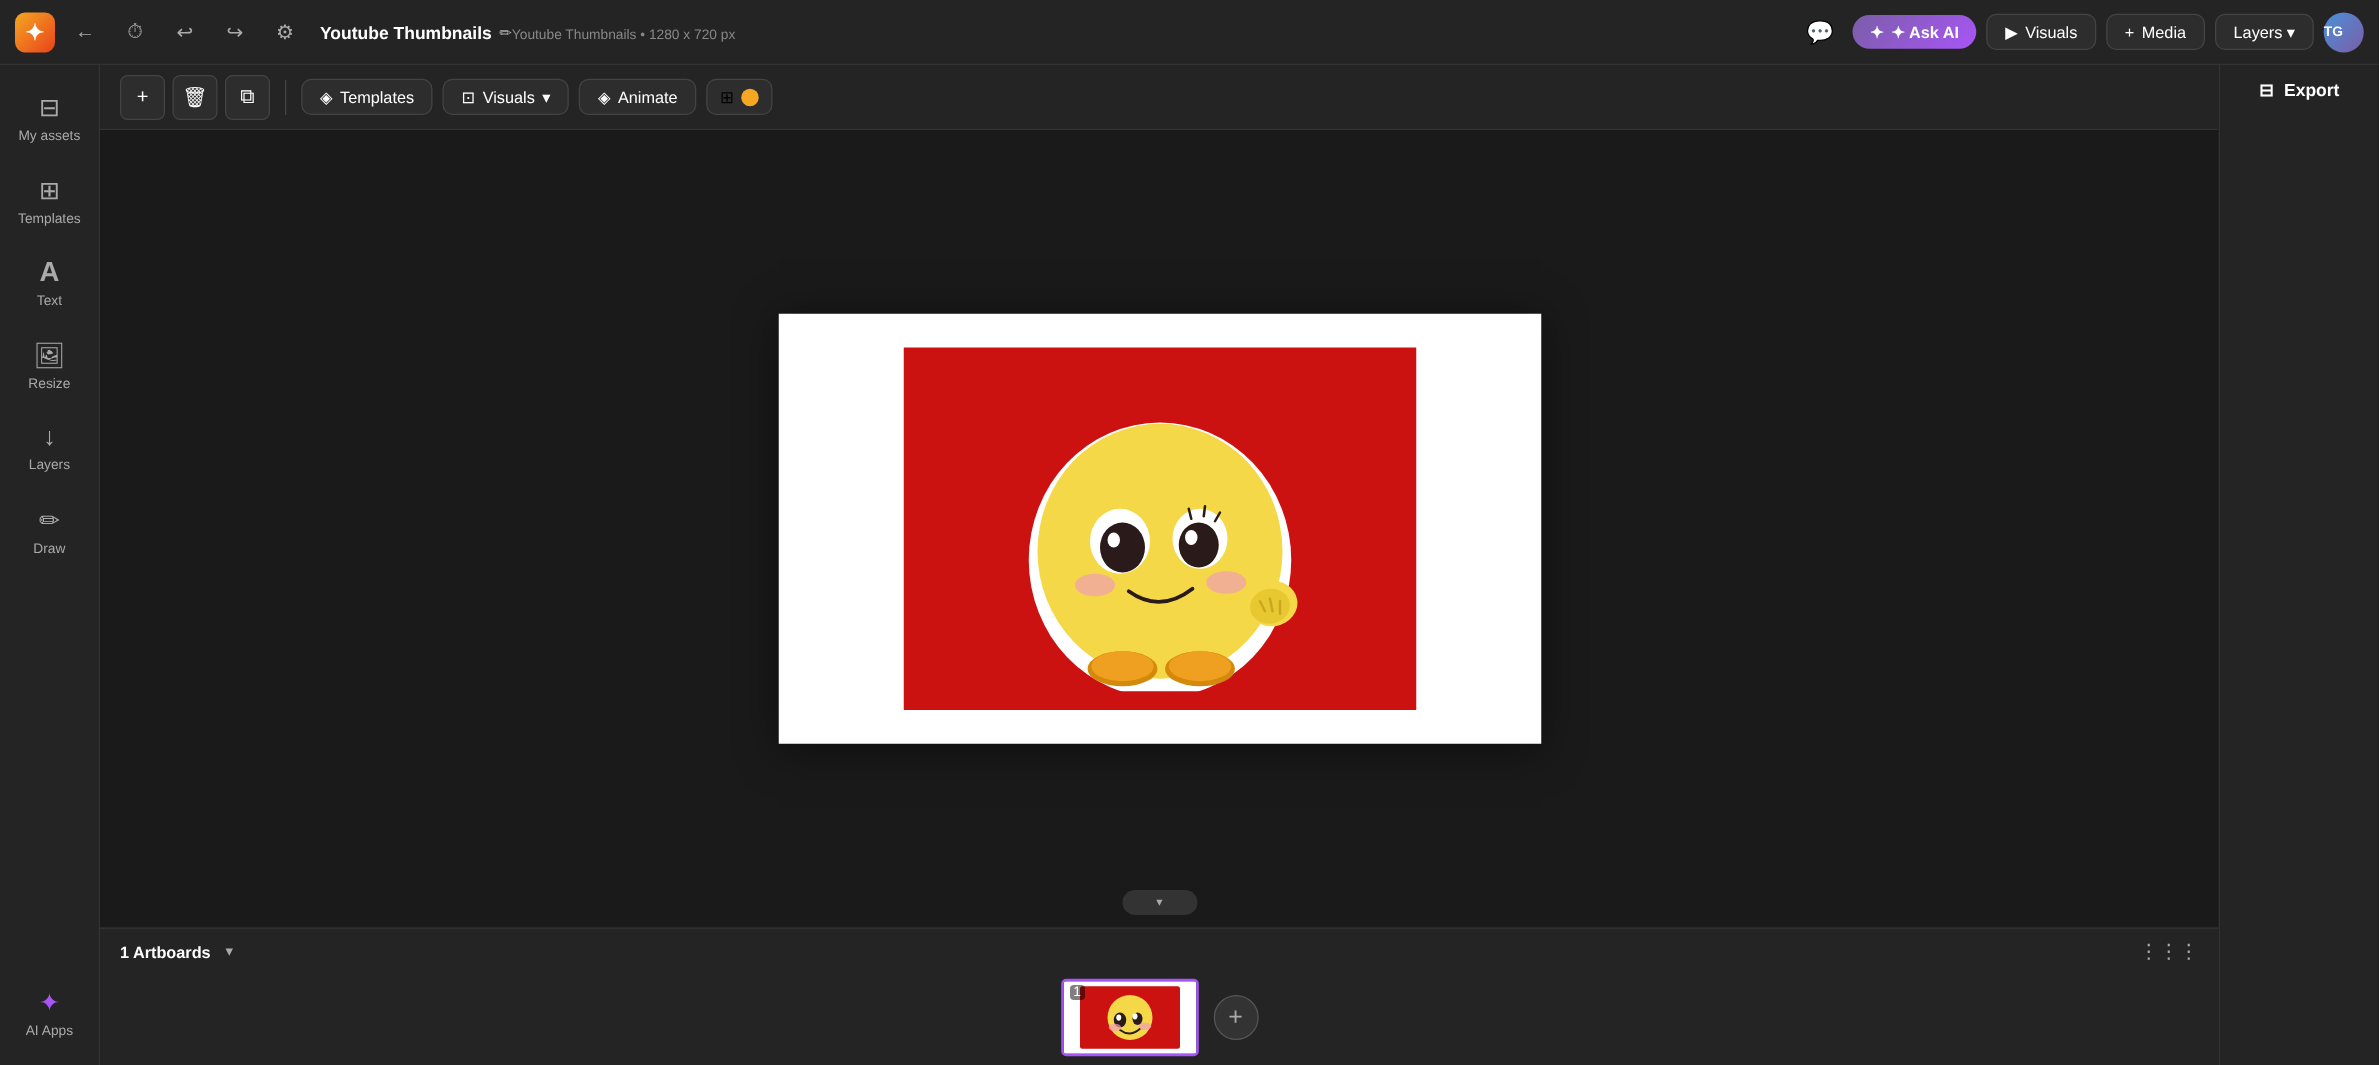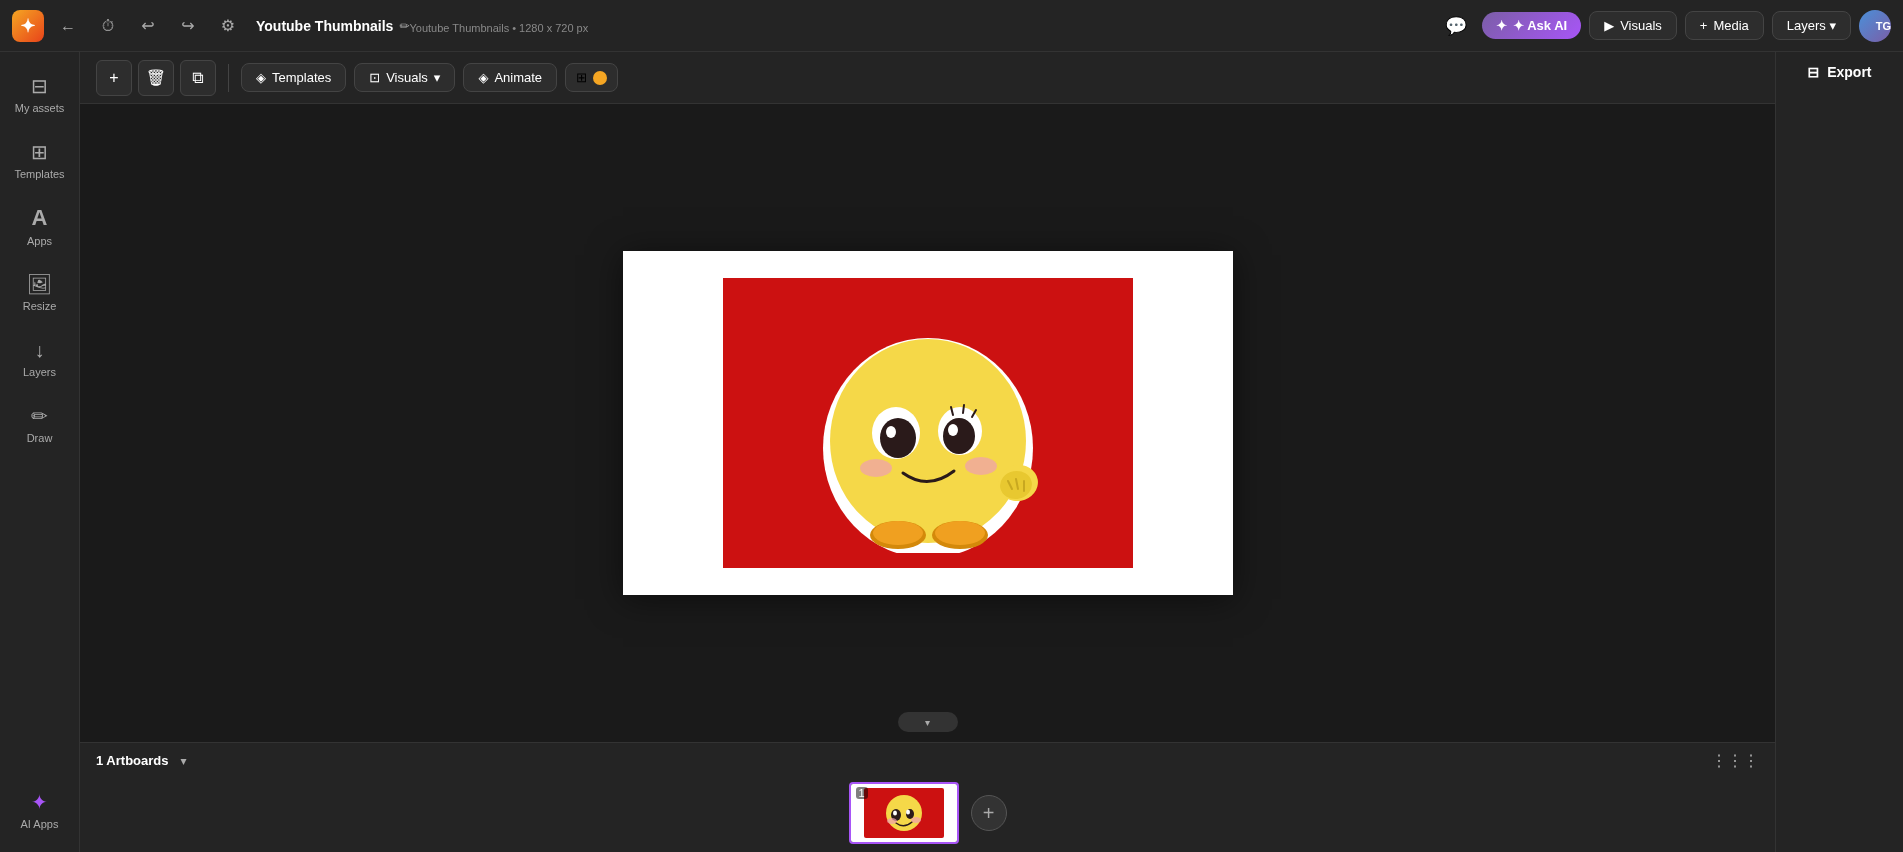--- a/index.html
+++ b/index.html
@@ -99,21 +99,21 @@
       border: 1px solid #444; cursor: pointer;
       color: #fff; font-size: 13px; font-weight: 500;
       border-radius: 8px;
       padding: 6px 14px;
       display: flex; align-items: center; gap: 4px;
     }
     .avatar {
       width: 32px; height: 32px;
       border-radius: 50%;
       background: linear-gradient(135deg, #4a90d9, #7b5ea7);
-      display: flex; align-items: center; justify-content: flex-end;
+      display: flex; align-items: center; justify-content: flex-start;
       font-size: 11px; font-weight: bold; color: white;
       cursor: pointer;
     }
 
     
     .main-area {
       display: flex;
       flex: 1;
       overflow: hidden;
     }
@@ -377,21 +377,21 @@
     <div class="sidebar-item">
       <span class="sidebar-icon">⊟</span>
       <span>My assets</span>
     </div>
     <div class="sidebar-item">
       <span class="sidebar-icon">⊞</span>
       <span>Templates</span>
     </div>
     <div class="sidebar-item">
       <span class="sidebar-icon" style="font-size:22px;font-weight:bold;">A</span>
-      <span>Apps</span>
+      <span>Text</span>
     </div>
     <div class="sidebar-item">
       <span class="sidebar-icon">🖼</span>
       <span>Resize</span>
     </div>
     <div class="sidebar-item">
       <span class="sidebar-icon">↓</span>
       <span>Layers</span>
     </div>
     <div class="sidebar-item">

